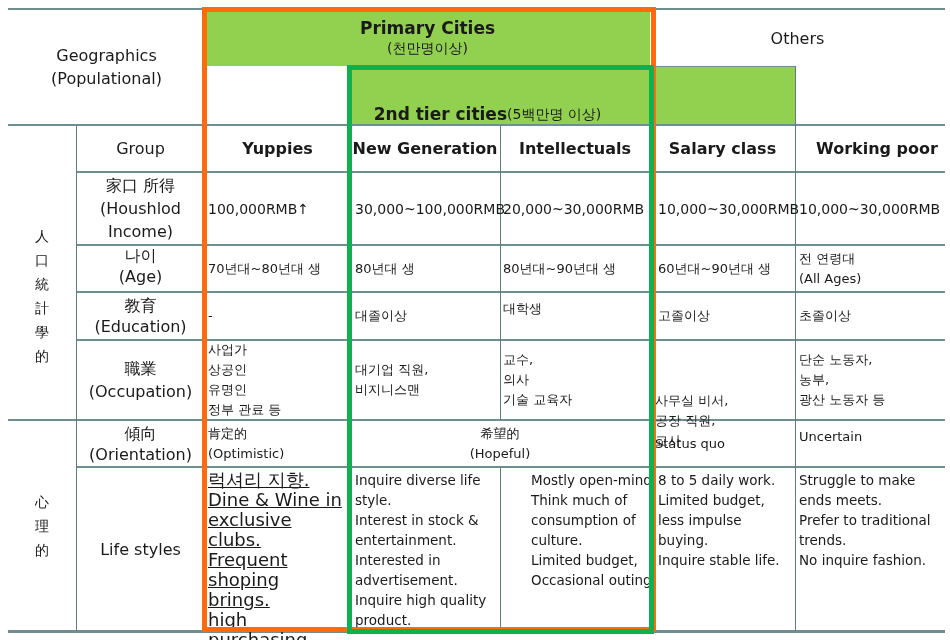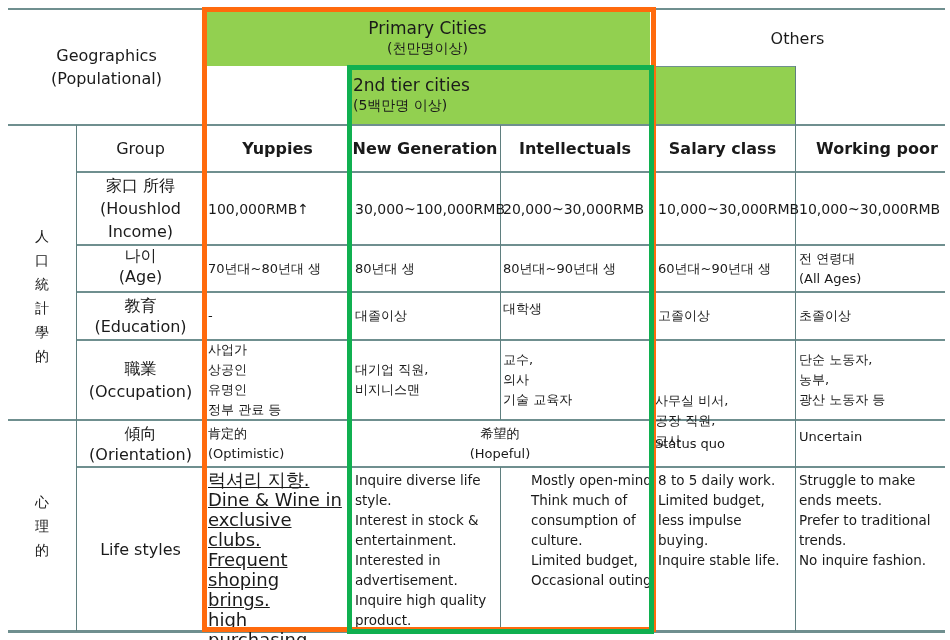--- a/index.html
+++ b/index.html
@@ -10,21 +10,21 @@
   .fill-green { position:absolute; background:#92d050; }
   .cell { position:absolute; box-sizing:border-box; display:flex; align-items:center;
           font-size:13px; line-height:20px; padding-left:3px; white-space:pre-line; }
   .center { justify-content:center; text-align:center; padding-left:0; }
   .hdr { font-size:16px; font-weight:bold; }
   .lbl { font-size:16px; line-height:23px; }
   .top { align-items:flex-start; padding-top:2px; }
   .vert { font-size:14px; line-height:24px; width:20px; text-align:center; white-space:pre-line; }
   .box-orange { position:absolute; border:5px solid #ff6a0d; box-sizing:border-box; pointer-events:none; }
   .box-green { position:absolute; border:5px solid #10b050; box-sizing:border-box; pointer-events:none; }
-  .big { font-size:17px; font-weight:normal; }
+  .big { font-size:17px; font-weight:bold; }
   .sub { font-size:14px; }
 </style>
 </head>
 <body>
 
 <div>
 
   <div class="fill-green" style="left:205px;top:8px;width:445px;height:58px;"></div>
   <div class="fill-green" style="left:350px;top:66px;width:445px;height:59px;"></div>
 
@@ -44,21 +44,21 @@
   <div class="vline" style="left:500px;top:467px;height:164px;"></div>
   <div class="vline" style="left:795px;top:66px;height:565px;"></div>
 
   <div class="cell center lbl" style="left:8px;top:10px;width:197px;height:114px;">Geographics
 (Populational)</div>
   <div class="cell center" style="left:205px;top:10px;width:445px;height:56px;flex-direction:column;line-height:20px;">
     <span class="big">Primary Cities</span>
     <span class="sub">(천만명이상)</span>
   </div>
   <div class="cell center lbl" style="left:650px;top:10px;width:295px;height:56px;">Others</div>
-  <div class="cell" style="left:350px;top:66px;width:300px;height:58px;flex-direction:column;justify-content:center;align-items:flex-start;padding-right:18px;line-height:20px;">
+  <div class="cell" style="left:350px;top:66px;width:300px;height:58px;flex-direction:row;justify-content:center;align-items:flex-end;padding-right:18px;line-height:20px;">
     <span class="big">2nd tier cities</span>
     <span class="sub" style="margin-right:10px;">(5백만명 이상)</span>
   </div>
 
   <div class="cell center" style="left:8px;top:172px;width:68px;height:247px;">
     <div class="vert">人
 口
 統
 計
 學

